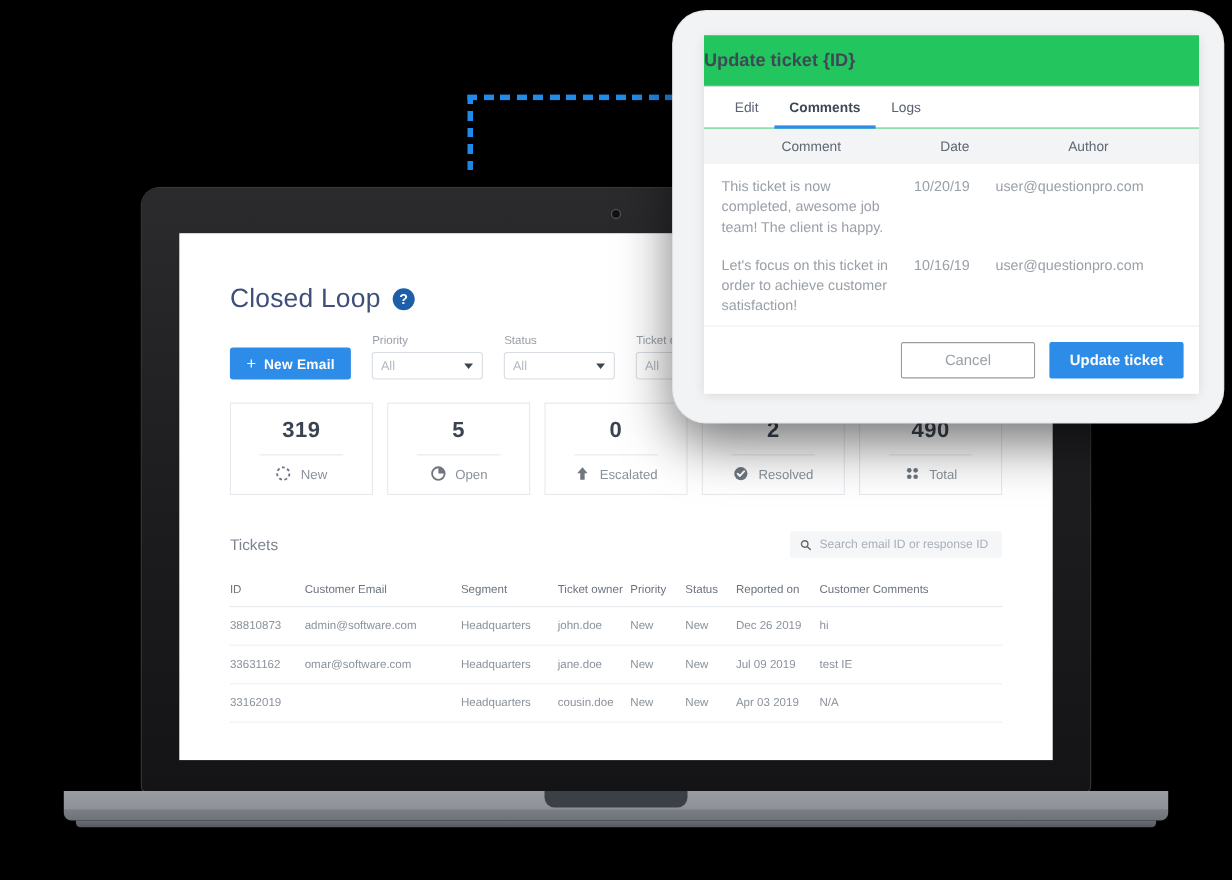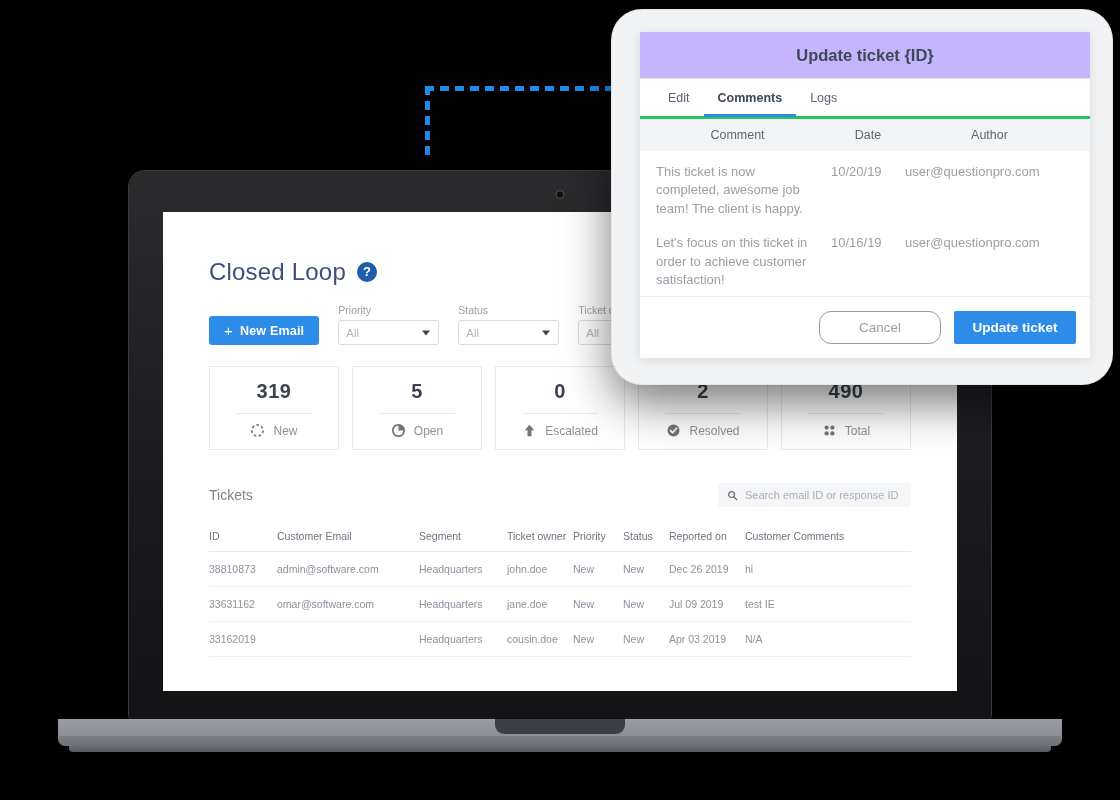--- a/index.html
+++ b/index.html
@@ -125,46 +125,46 @@
   .device {
     position: absolute; left: 612px; top: 10px; width: 500px; height: 374px;
     background: #f2f3f4; border-radius: 30px;
     box-shadow: 0 0 0 1px #e3e5e7, 0 18px 48px rgba(0,0,0,.55);
   }
   .modal {
     position: absolute; left: 28px; top: 22px; width: 450px; height: 326px;
     background: #fff; box-shadow: 0 2px 10px rgba(0,0,0,.10);
   }
   .modal-header {
-    height: 47px; background: #c4b5fd; display: flex; align-items: center;
-    justify-content: center; border-bottom: 1px solid #e3e5e7;
+    height: 47px; background: #22c55e; display: flex; align-items: center;
+    border-bottom: 1px solid #e3e5e7;
   }
   .modal-title { font-size: 16.5px; font-weight: 700; color: #3f4956; }
-  .modal-tabs { display: flex; gap: 0; padding: 0 14px; border-bottom: 3px solid #22c55e; }
+  .modal-tabs { display: flex; gap: 0; padding: 0 14px; border-bottom: 1px solid #22c55e; }
   .tab {
     padding: 12px 14px 9px; font-size: 12.5px; color: #5a6270; cursor: pointer;
     border-bottom: 3px solid transparent; margin-bottom: -1px;
   }
   .tab.active { font-weight: 700; color: #3f4956; border-bottom-color: #2d8ce8; }
   .ct-head {
     display: flex; background: #f3f4f5; padding: 9px 16px;
     font-size: 12.5px; color: #5f6773; text-align: center;
   }
   .ct-row { display: flex; padding: 12px 16px 4px; font-size: 13px; color: #9aa0a8; line-height: 1.42; }
   .cc-comment { width: 175px; padding-right: 12px; }
   .cc-date { width: 74px; }
   .cc-author { flex: 1; }
   .modal-footer {
     position: absolute; left: 0; right: 0; bottom: 0; height: 62px;
     border-top: 1px solid #eceef0; display: flex; align-items: center;
     justify-content: flex-end; gap: 13px; padding: 0 14px;
   }
   .btn-cancel {
     width: 122px; height: 33px; background: #fff; border: 1px solid #9b9b9b;
-    border-radius: 12px; color: #9aa0a8; font-size: 13.5px; cursor: pointer;
+    border-radius: 2px; color: #9aa0a8; font-size: 13.5px; cursor: pointer;
     font-family: "Liberation Sans", sans-serif;
   }
   .btn-update {
     width: 122px; height: 33px; background: #2d8ce8; border: none; border-radius: 2px;
     color: #fff; font-size: 13.5px; font-weight: 700; cursor: pointer;
     font-family: "Liberation Sans", sans-serif;
   }
 </style>
 </head>
 <body>

